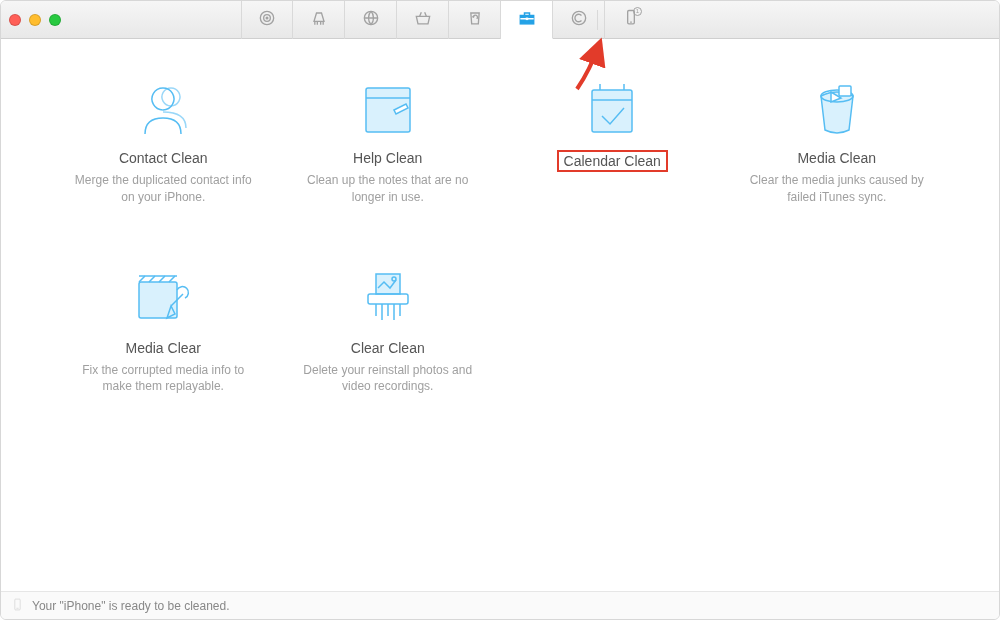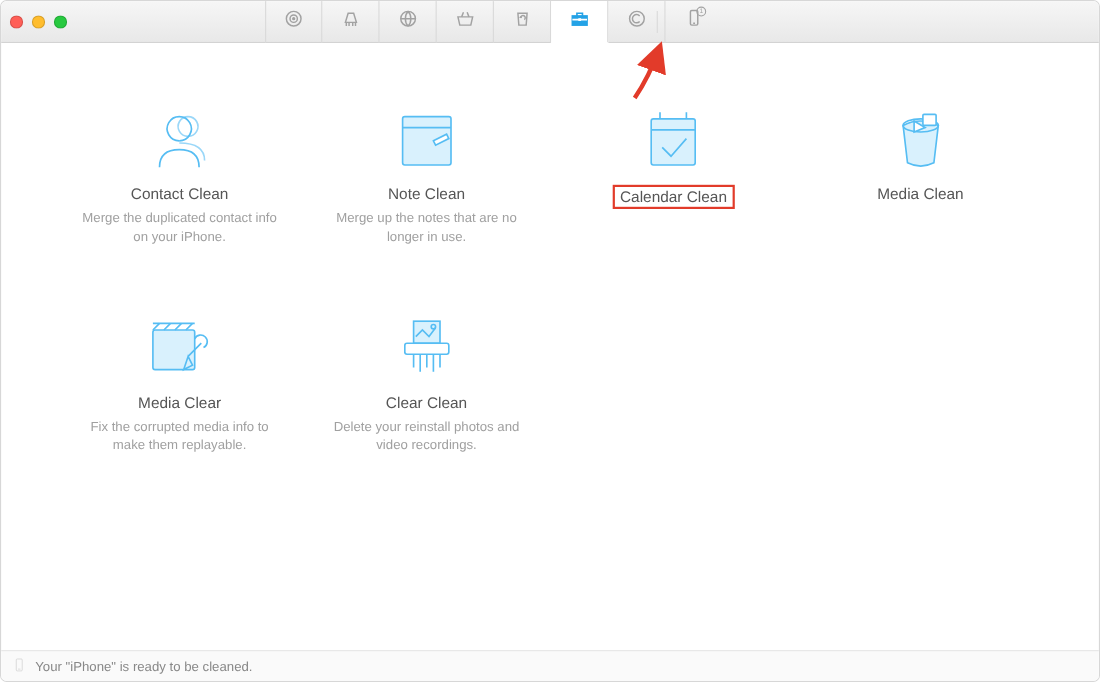--- a/index.html
+++ b/index.html
@@ -70,21 +70,21 @@
       position: absolute;
       left: 557px;
       top: 37px;
       z-index: 5;
       pointer-events: none;
     }
     
     .content {
       flex: 1;
       position: relative;
-      padding: 55px 60px 20px;
+      padding: 37px 60px 20px;
     }
     .grid {
       display: grid;
       grid-template-columns: repeat(4, 1fr);
       column-gap: 20px;
       row-gap: 60px;
     }
     .tile {
       display: flex;
       flex-direction: column;
@@ -223,22 +223,22 @@
     </div>
 
     <div class="tile">
       <div class="icon">
         <svg width="64" height="58" viewBox="0 0 64 58">
             <rect x="10" y="8" width="44" height="44" rx="2" fill="#d9f1fd"></rect>
             <path d="M10 18 H54"></path>
             <path d="M38 30 L50 24 L52 28 L40 34 Z" fill="#fff"></path>
           </svg>
       </div>
-      <div class="tile-title">Note Clean</div>
-      <div class="tile-desc">Merge up the notes that are no longer in use.</div>
+      <div class="tile-title">Help Clean</div>
+      <div class="tile-desc">Clean up the notes that are no longer in use.</div>
     </div>
 
     <div class="tile">
       <div class="icon">
         <svg width="64" height="58" viewBox="0 0 64 58">
             <rect x="12" y="10" width="40" height="42" rx="2" fill="#d9f1fd"></rect>
             <path d="M12 20 H52"></path>
             <path d="M20 10 V4 M44 10 V4"></path>
             <path d="M22 36 L30 44 L44 28"></path>
           </svg>
@@ -251,20 +251,21 @@
     <div class="tile">
       <div class="icon">
         <svg width="64" height="58" viewBox="0 0 64 58">
             <path d="M16 16 Q32 8 48 16 L44 50 Q32 56 20 50 Z" fill="#d9f1fd"></path>
             <ellipse cx="32" cy="16" rx="16" ry="6"></ellipse>
             <path d="M26 12 L36 18 L26 22 Z" fill="#fff"></path>
             <rect x="34" y="6" width="12" height="10" rx="1" fill="#fff"></rect>
           </svg>
       </div>
       <div class="tile-title">Media Clean</div>
+      <div class="tile-desc">Clear the media junks caused by failed iTunes sync.</div>
     </div>
 
     <div class="tile">
       <div class="icon">
         <svg width="64" height="58" viewBox="0 0 64 58">
             <rect x="8" y="12" width="38" height="36" rx="2" fill="#d9f1fd"></rect>
             <path d="M8 12 L14 6 M18 12 L24 6 M28 12 L34 6 M38 12 L44 6"></path>
             <path d="M8 6 H46"></path>
             <path d="M40 36 L52 24 M46 20 A6 6 0 1 1 54 28 M40 36 L36 48 L44 44 Z"></path>
           </svg>

